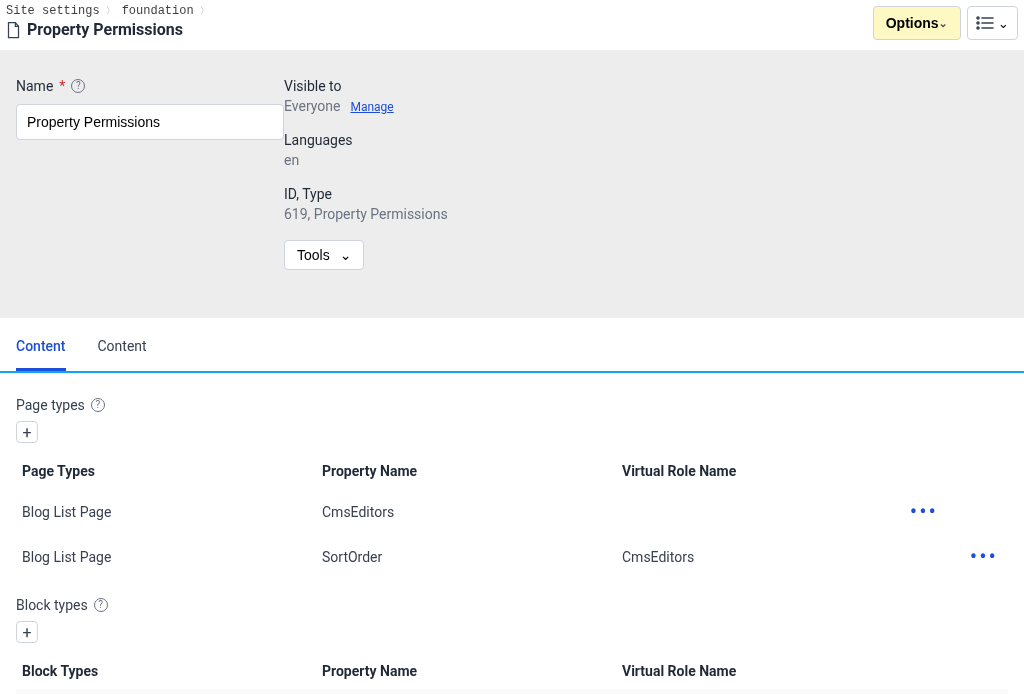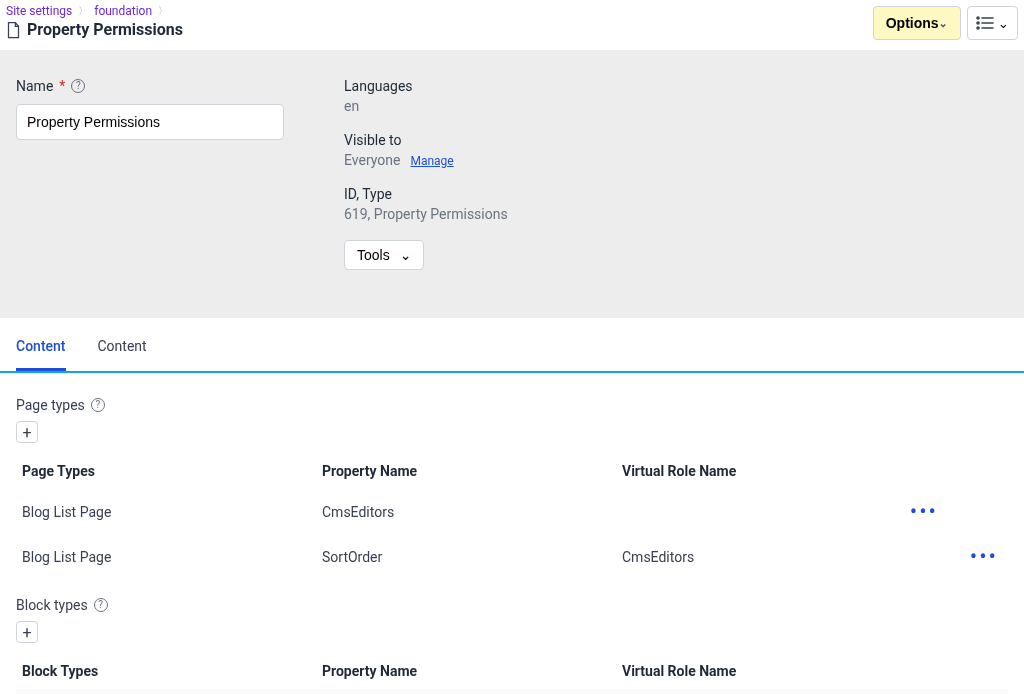--- a/index.html
+++ b/index.html
@@ -21,21 +21,21 @@
     flex-direction: column;
     gap: 2px;
   }
   .breadcrumb {
     display: flex;
     align-items: center;
     gap: 6px;
     font-size: 12px;
     color: #6b7280;
   }
-  .breadcrumb a { color: #6d28d9; text-decoration: none; }
+  .breadcrumb a { color: #404040; text-decoration: none; font-family: Liberation Mono, monospace; }
   .chev { color: #9ca3af; font-size: 10px; }
   .title-row {
     display: flex;
     align-items: center;
     gap: 6px;
   }
   .title-row .page-icon {
     width: 15px; height: 18px;
   }
   h1 {
@@ -76,21 +76,20 @@
     gap: 4px;
     padding: 0 8px;
     cursor: pointer;
   }
 
   .detail-panel {
     background: #ededed;
     margin-top: 10px;
     padding: 28px 16px 48px 16px;
     display: flex;
-    gap: 60px;
   }
   .col { display: flex; flex-direction: column; }
   .field-label {
     font-size: 14px;
     color: #1f2937;
     margin-bottom: 10px;
     display: flex;
     align-items: center;
     gap: 6px;
   }
@@ -246,29 +245,29 @@
     <div class="field-label">
       <span>Name</span>
       <span class="req">*</span>
       <span class="help-icon">?</span>
     </div>
     <input class="text-input" type="text" value="Property Permissions" style="">
   </div>
 
   <div class="col" style="gap:0;">
     <div class="kv">
-      <div class="kv-label">Languages</div>
-      <div class="kv-val">en</div>
-    </div>
-    <div class="kv">
       <div class="kv-label">Visible to</div>
       <div class="kv-val">
         <span>Everyone</span>
         <span class="link">Manage</span>
       </div>
+    </div>
+    <div class="kv">
+      <div class="kv-label">Languages</div>
+      <div class="kv-val">en</div>
     </div>
     <div class="kv">
       <div class="kv-label">ID, Type</div>
       <div class="kv-val">619, Property Permissions</div>
     </div>
     <button class="tools-btn">
       <span>Tools</span>
       <span class="caret">⌄</span>
     </button>
   </div>

